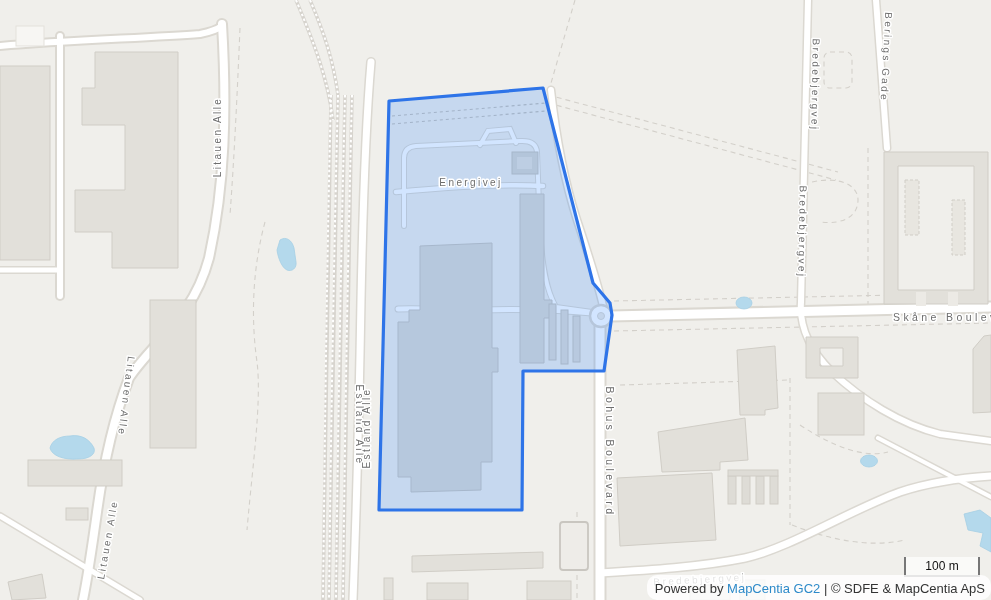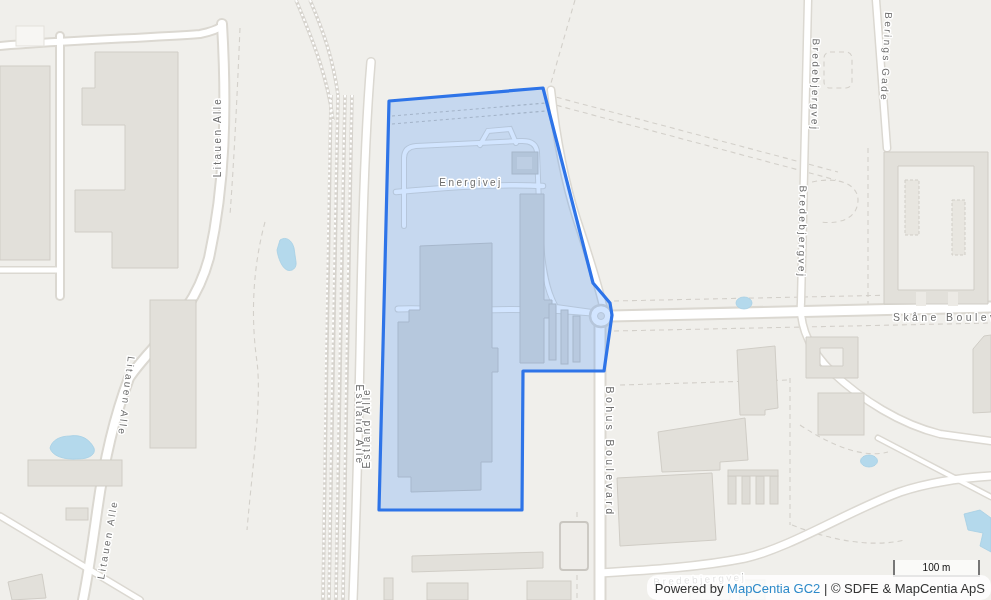--- a/index.html
+++ b/index.html
@@ -2,23 +2,23 @@
 <html><head>
 <meta charset="utf-8">
 <style>
   html,body{margin:0;padding:0;background:#dcdcdc;}
   .map{position:relative;width:991px;height:600px;overflow:hidden;background:#f0efeb;
        font-family:"Liberation Sans",sans-serif;cursor:grab;}
   .map svg{position:absolute;left:0;top:0;}
   .lbl{font-size:10px;fill:#6d6d6d;letter-spacing:2.4px;stroke:#ffffff;stroke-width:3px;
        paint-order:stroke;stroke-linejoin:round;font-family:"Liberation Sans",sans-serif;}
   .lbl-wide{font-size:10.5px;letter-spacing:3.4px;}
-  .scalebar{position:absolute;right:11px;bottom:23px;width:87px;box-sizing:border-box;
+  .scalebar{position:absolute;right:11px;bottom:23px;width:76px;box-sizing:border-box;
        background:rgba(255,255,255,0.65);border:2px solid #777;border-top:none;
-       font-size:10px;color:#111;padding:2px 5px 1px 5px;text-align:center;line-height:1.25;}
+       font-size:12px;color:#111;padding:2px 5px 1px 5px;text-align:center;line-height:1.25;}
   .attribution{position:absolute;right:0;bottom:0;background:rgba(255,255,255,0.82);
        padding:6px 6px 3px 8px;font-size:13px;color:#333;white-space:pre;line-height:1.2;border-radius:10px;}
   .attribution a{color:#2d8ac9;text-decoration:none;cursor:pointer;}
 </style>
 </head>
 <body>
 
 <div class="map">
 <svg width="991" height="600" viewBox="0 0 991 600">
 

